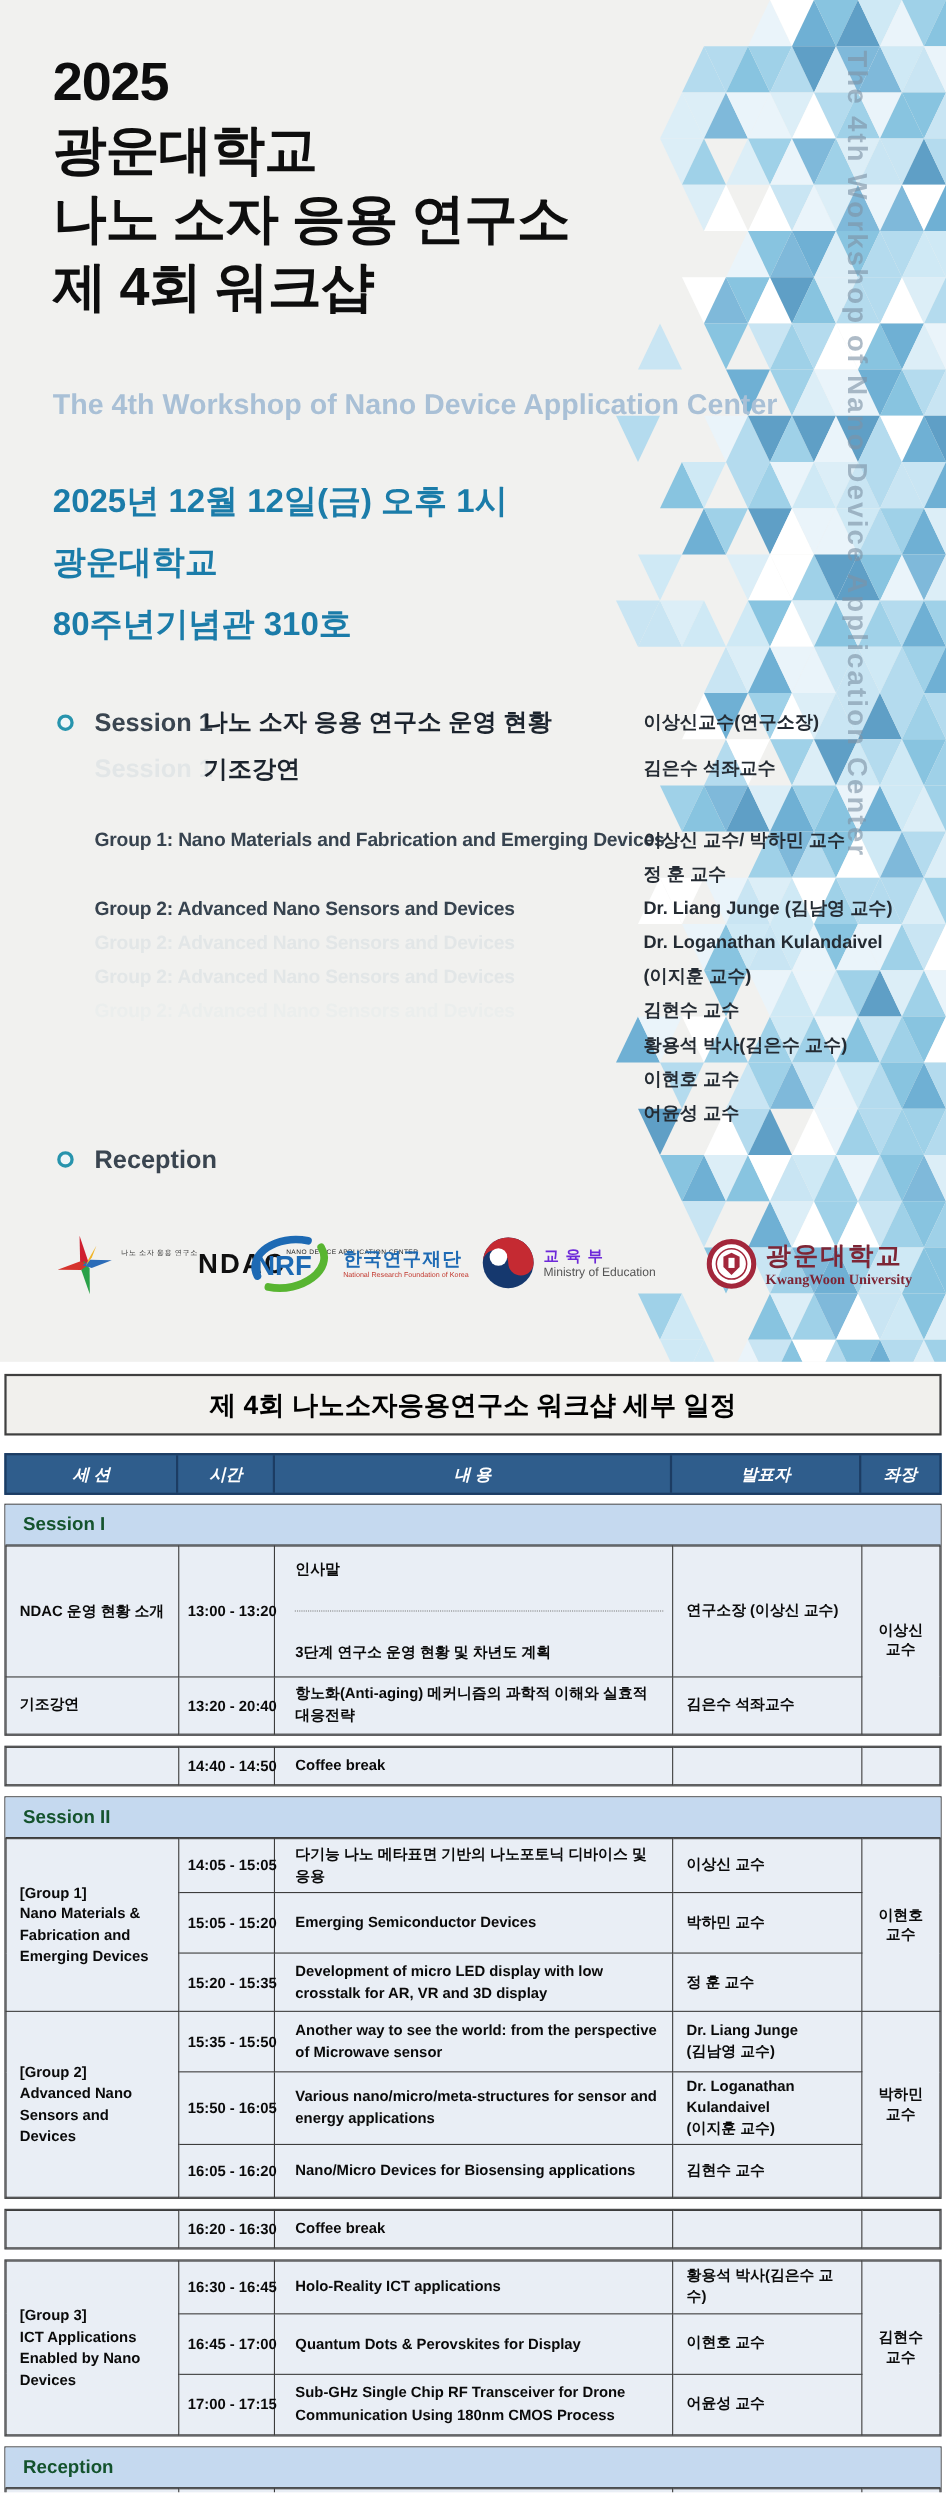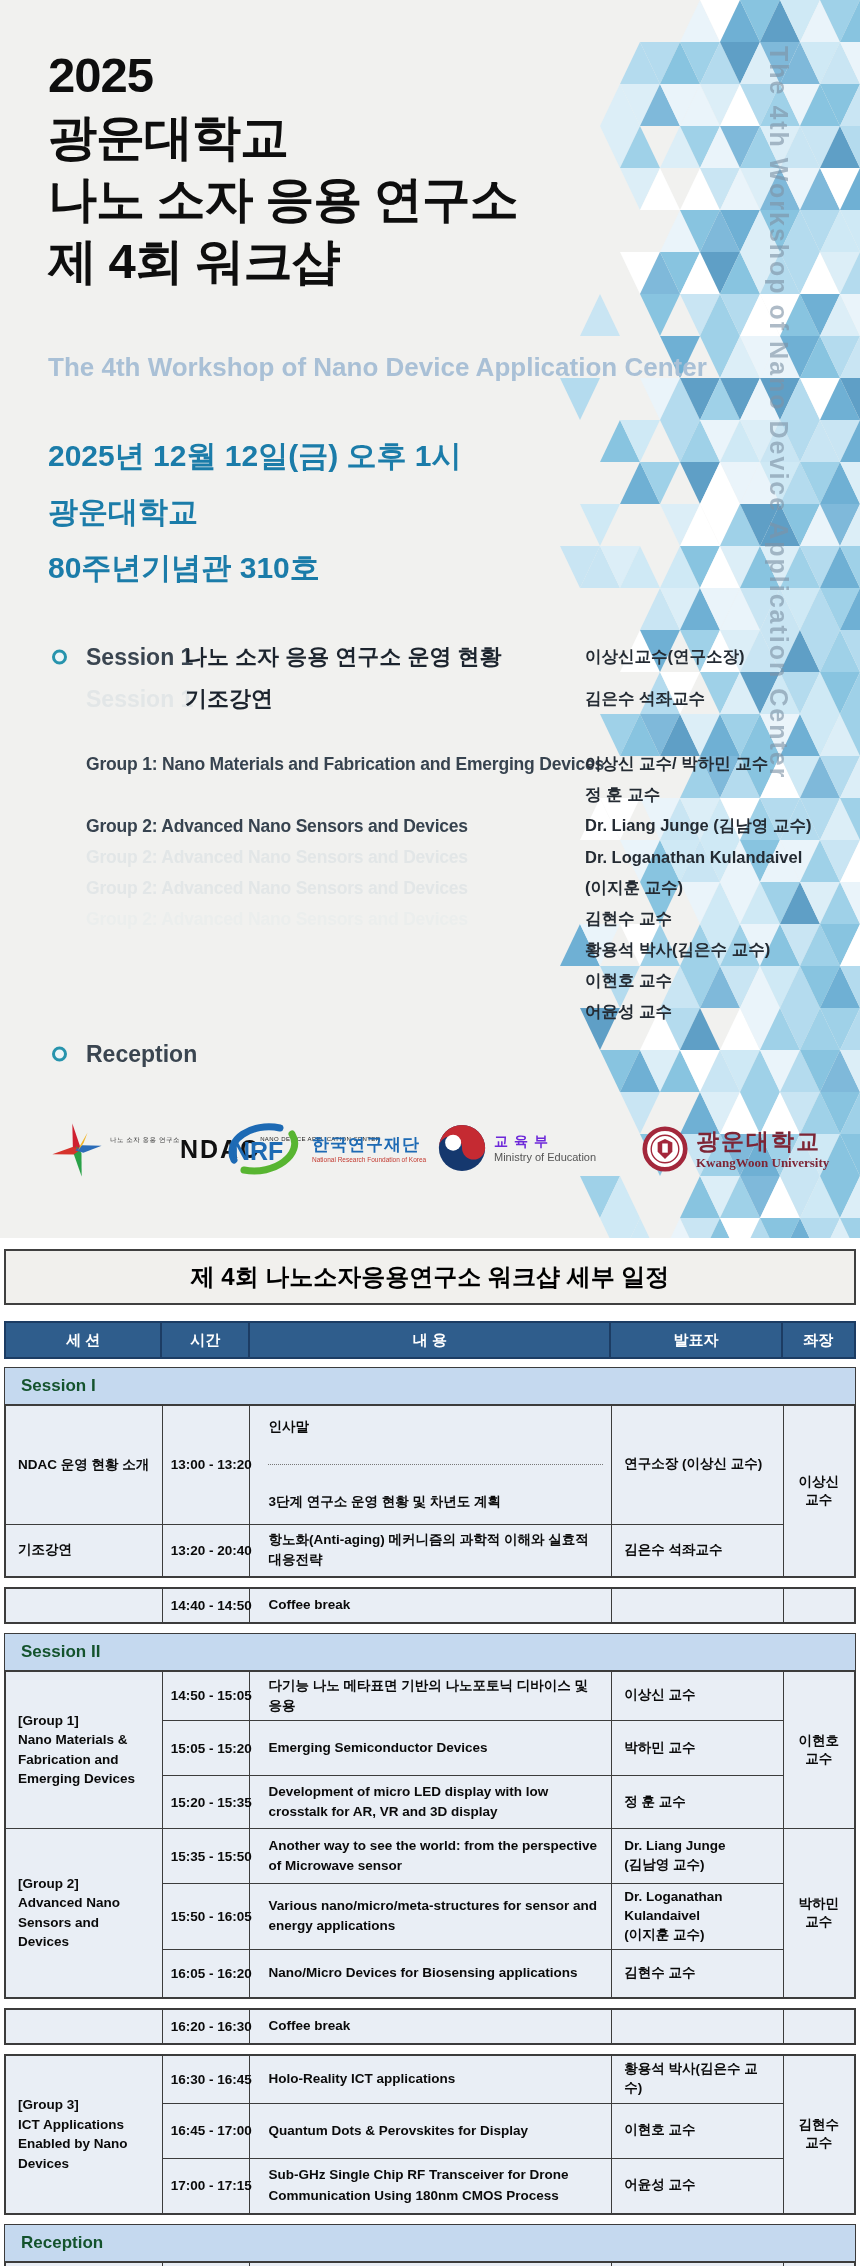--- a/index.html
+++ b/index.html
@@ -53,21 +53,21 @@
   .moe-en{font-size:11px;color:#555;}
   .logo-kwu{left:642px;top:14px;}
   .kwu-col{display:flex;flex-direction:column;line-height:1.25;}
   .kwu-kr{font-size:23px;font-weight:800;color:#7d2535;letter-spacing:2px;}
   .kwu-en{font-size:13px;font-weight:bold;color:#7d2535;font-family:"Liberation Serif","DejaVu Serif",serif;}
 
   
   .sched{position:absolute;top:1249px;left:4px;width:852px;color:#0a0a0a;}
   .box-title{height:52px;border:2px solid #404040;background:#f1f0ed;display:flex;align-items:center;
              justify-content:center;font-size:24px;font-weight:bold;color:#000;margin-bottom:16px;}
-  .hdr{display:flex;height:38px;background:#2f5d8c;border:2px solid #1c3c63;margin-bottom:8px;box-sizing:border-box;}
+  .hdr{display:flex;height:38px;background:#2f5d8c;border:2px solid #1c3c63;margin-bottom:8px;box-sizing:border-box;font-style:italic;}
   .hc{display:flex;align-items:center;justify-content:center;color:#fff;font-size:15px;font-weight:bold;
       border-right:2px solid #1c3c63;box-sizing:border-box;}
   .hc:last-child{border-right:none;}
   .w-session{width:18.45%;} .w-time{width:10.35%;} .w-content{width:42.6%;} .w-presenter{width:20.2%;} .w-chair{width:8.4%;}
 
   .blk{border:1px solid #3c3c3c;margin-bottom:9px;background:#e9eef5;}
   .band{height:36px;background:#c5d9ef;display:flex;align-items:center;padding-left:16px;
         font-size:17px;font-weight:bold;color:#14532d;border-bottom:1px solid #3c3c3c;}
   table.grid{width:100%;border-collapse:collapse;table-layout:fixed;}
   .grid td{border:1px solid #3c3c3c;font-size:13.5px;color:#0a0a0a;padding:4px 8px;vertical-align:middle;box-sizing:border-box;}
@@ -664,21 +664,21 @@
             <col class="w-content">
             <col class="w-presenter">
             <col class="w-chair">
           </colgroup>
         <tbody>
             <tr class="h48">
           <td class="session" rowspan="3">[Group 1]
 Nano Materials &amp;
 Fabrication and
 Emerging Devices</td>
-          <td class="time">14:50 - 15:05</td>
+          <td class="time">14:05 - 15:05</td>
           <td class="content">다기능 나노 메타표면 기반의 나노포토닉 디바이스 및 응용</td>
           <td class="presenter">이상신 교수</td>
           <td class="chair" rowspan="3">이현호 교수</td>
         </tr>
         <tr class="h55">
           <td class="time">15:05 - 15:20</td>
           <td class="content">Emerging Semiconductor Devices</td>
           <td class="presenter">박하민 교수</td>
         </tr>
         <tr class="h53">

